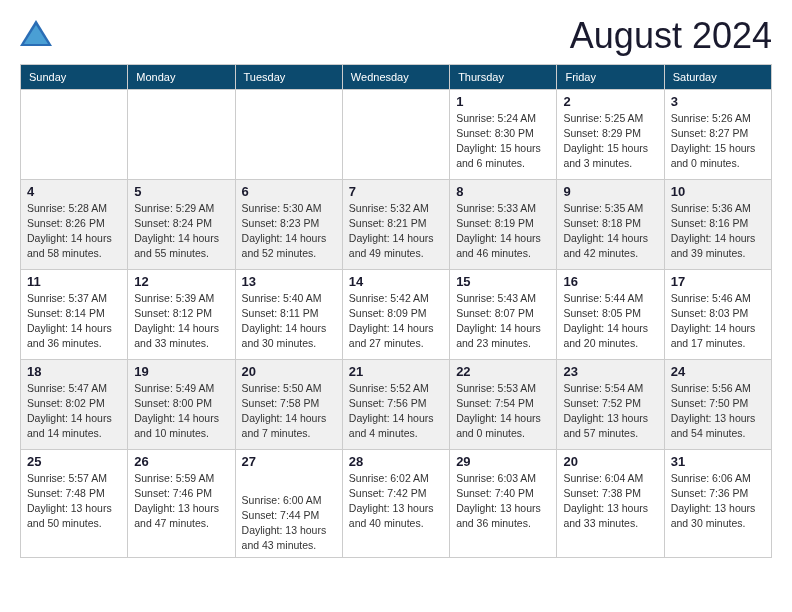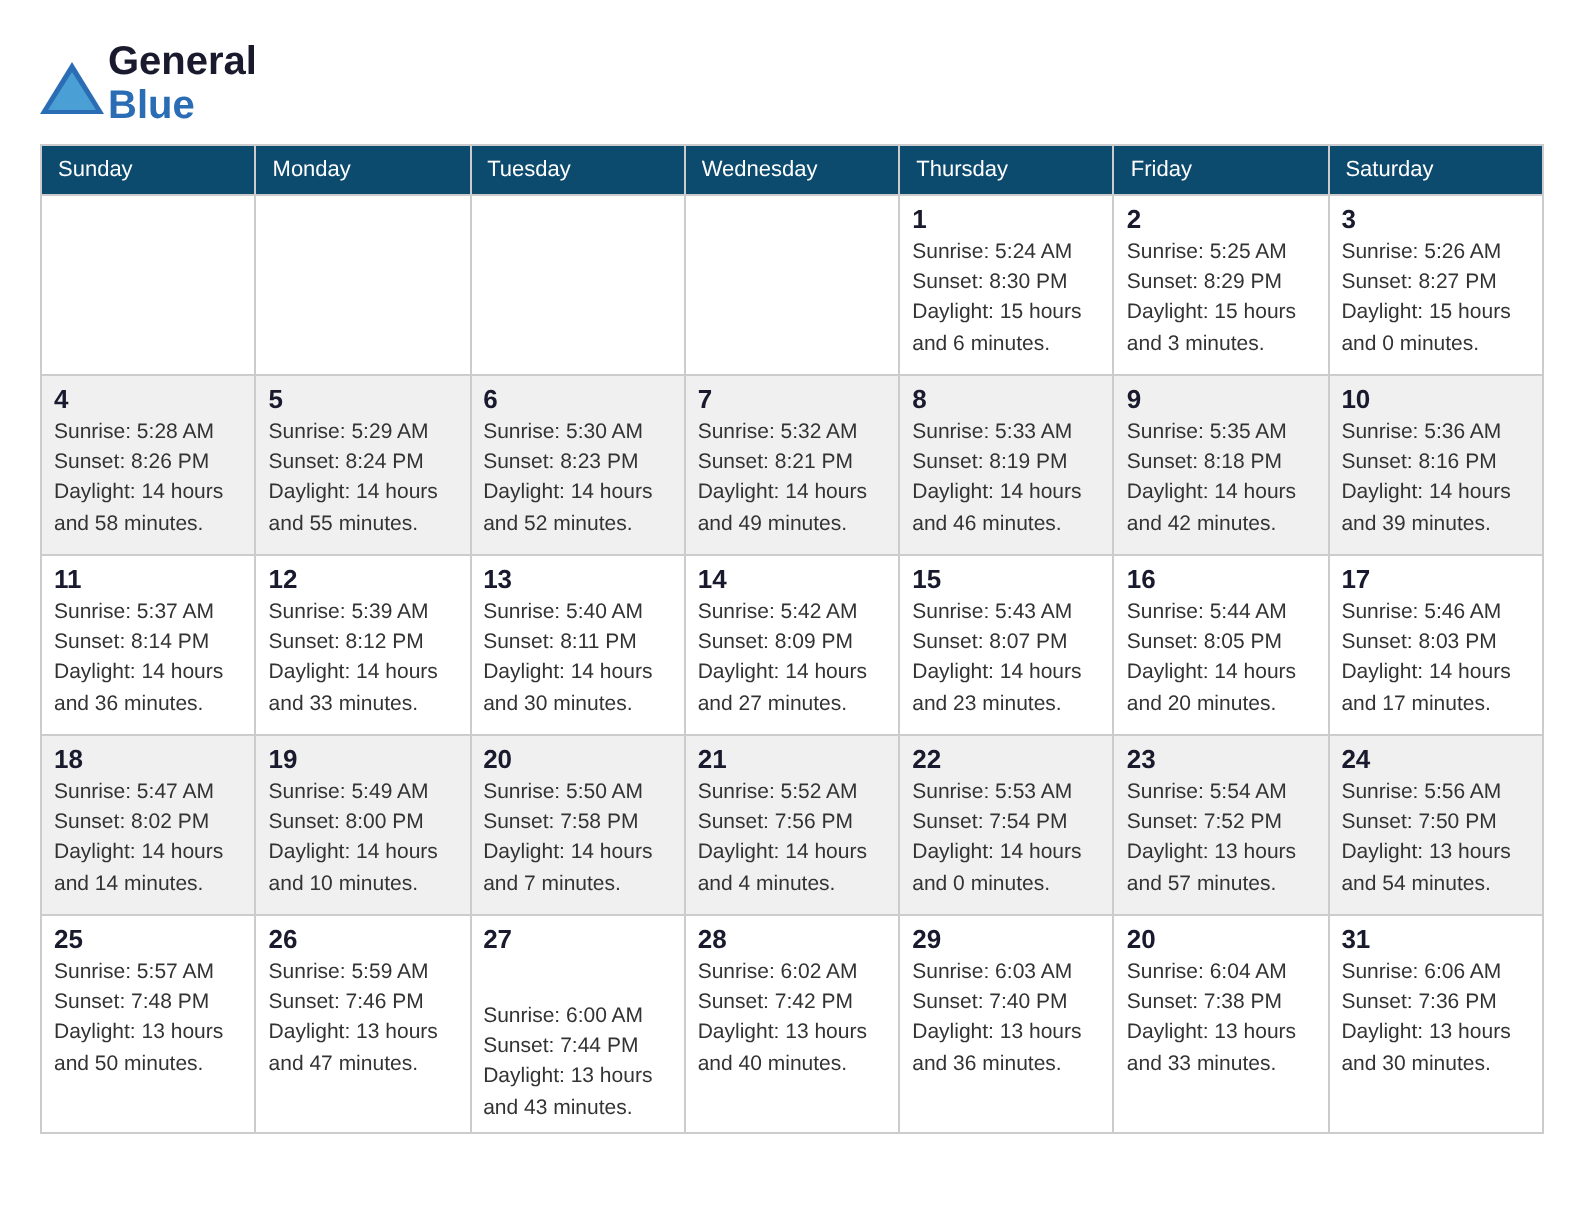--- a/index.html
+++ b/index.html
@@ -89,27 +89,24 @@
 
 <div class="header-area">
   <div class="logo">
     <div class="logo-row">
       <div class="logo-icon">
         <svg width="32" height="26" viewBox="0 0 32 26">
           <polygon points="16,0 32,26 0,26" fill="#2a6db5"></polygon>
           <polygon points="16,5 28,24 4,24" fill="#4a9fd4"></polygon>
         </svg>
       </div>
-      <div>
-        <div style="font-size:20px;font-weight:bold;color:#1a1a2e;line-height:1.1;">General</div>
-        <div style="font-size:20px;font-weight:bold;color:#2a6db5;line-height:1.1;">Blue</div>
-      </div>
     </div>
   </div>
   <div class="title-area">
+    <div class="month-year">August 2024</div>
   </div>
 </div>
 
 <table class="calendar">
   <thead>
     <tr>
     <th>Sunday</th>
         <th>Monday</th>
         <th>Tuesday</th>
         <th>Wednesday</th>

